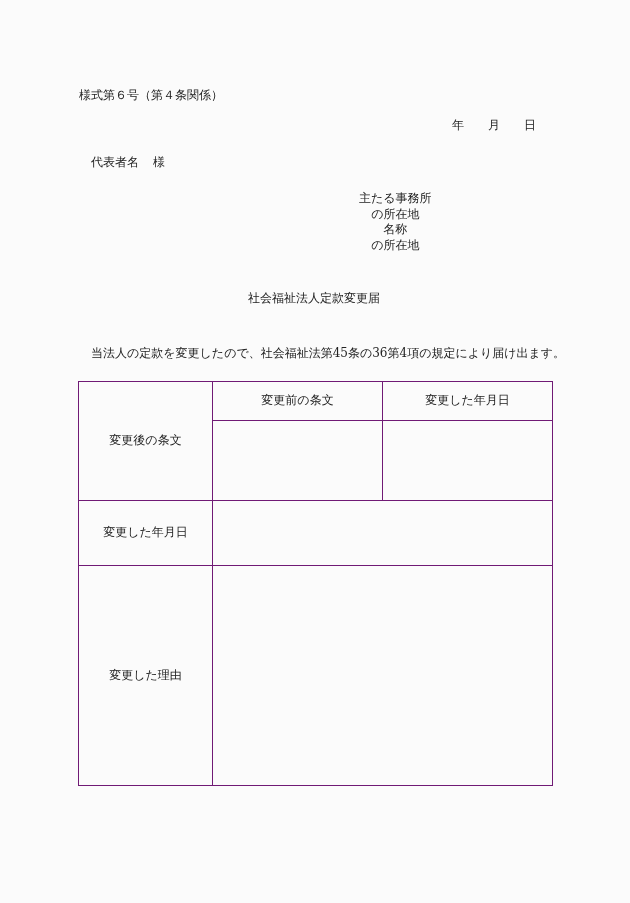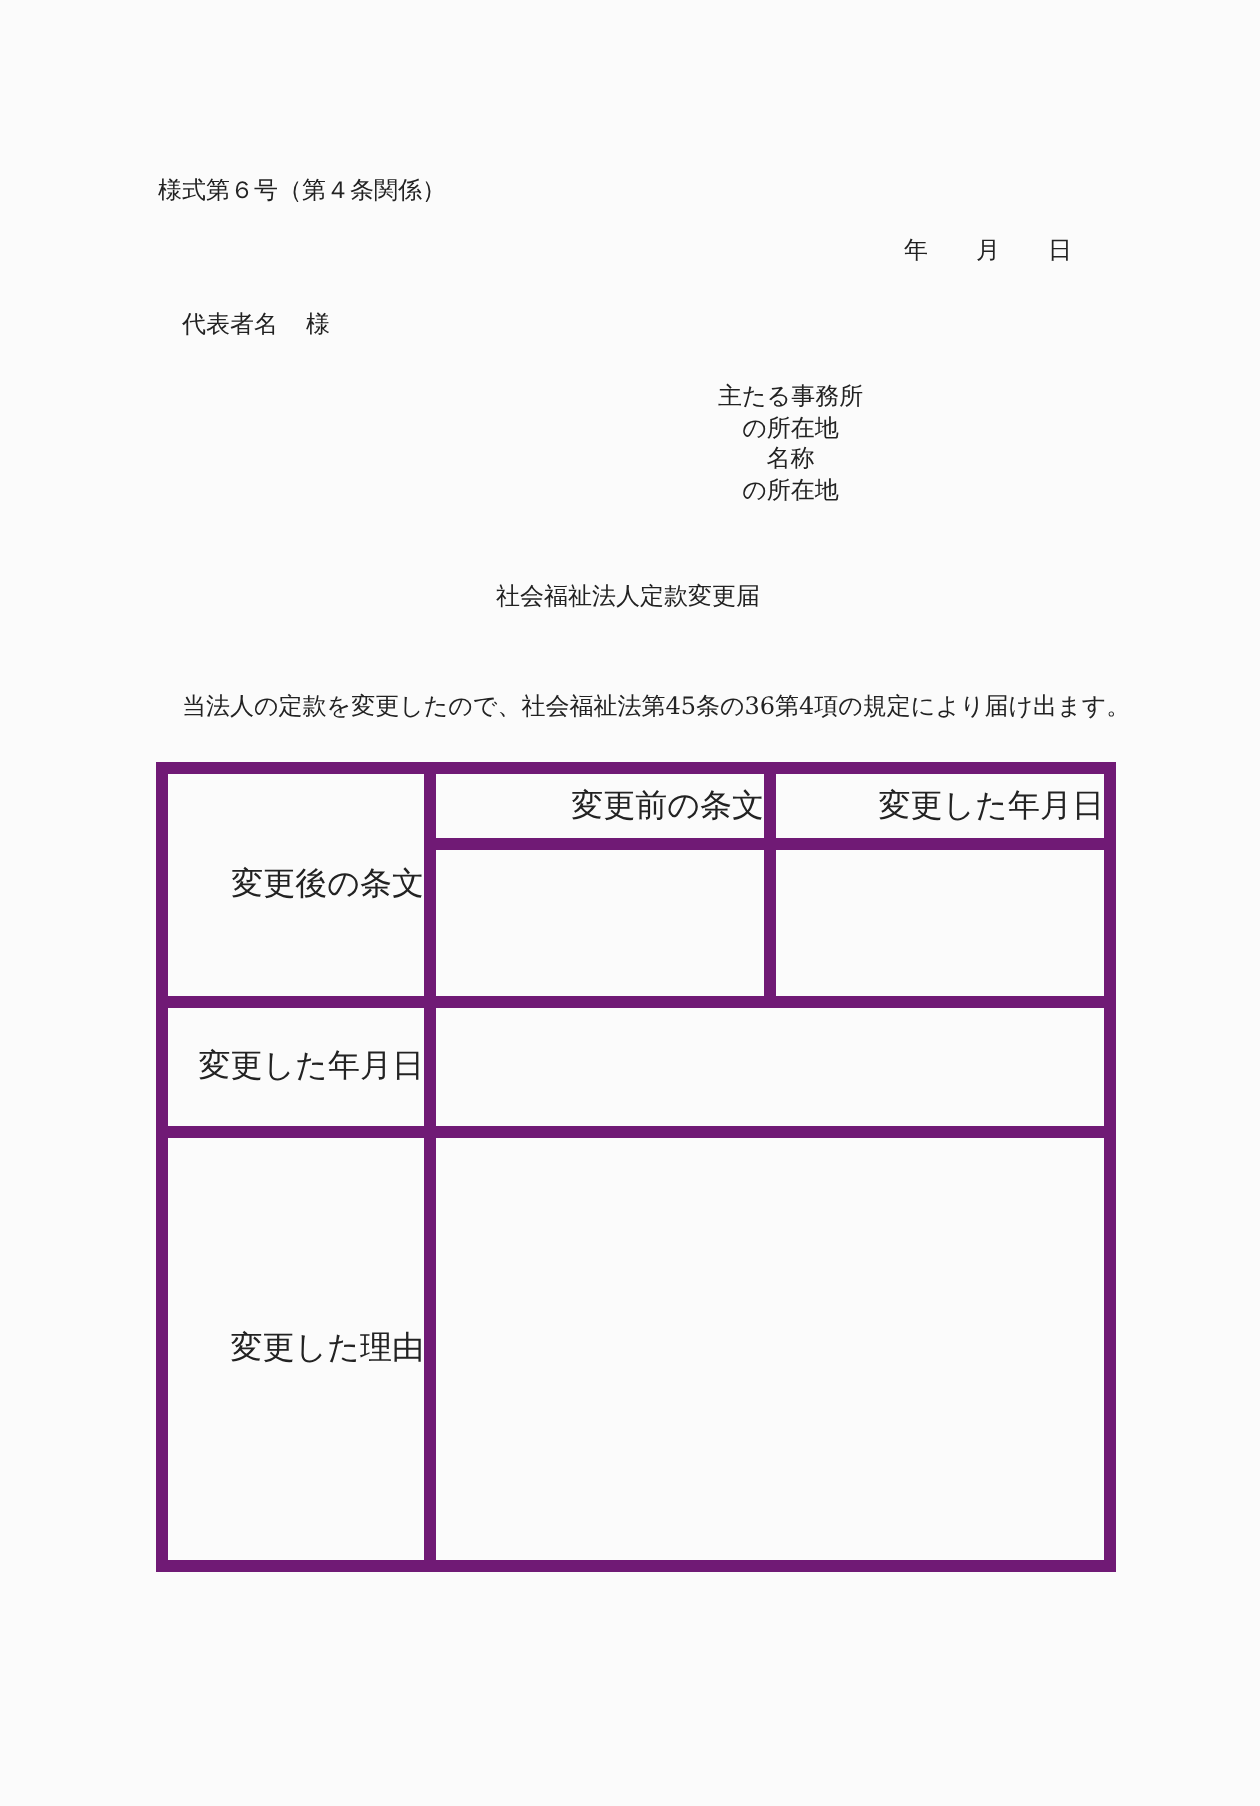--- a/index.html
+++ b/index.html
@@ -31,25 +31,25 @@
     #form-table {
       position: absolute;
       left: 78px;
       top: 381px;
       width: 474px;
       height: 405px;
       border-collapse: collapse;
       table-layout: fixed;
     }
     #form-table td {
-      border: 6px solid #701a75;
-      text-align: right;
+      border: 1px solid #701a75;
+      text-align: center;
       vertical-align: middle;
       padding: 0;
-      font-size: 16px;
+      font-size: 12px;
     }
   </style>
 </head>
 <body>
 
 <div class="abs" id="form-number">様式第６号（第４条関係）</div>
 
 <div class="abs" id="date-line">
   <span>年</span><span class="gap"></span><span>月</span><span class="gap"></span><span>日</span>
 </div>

